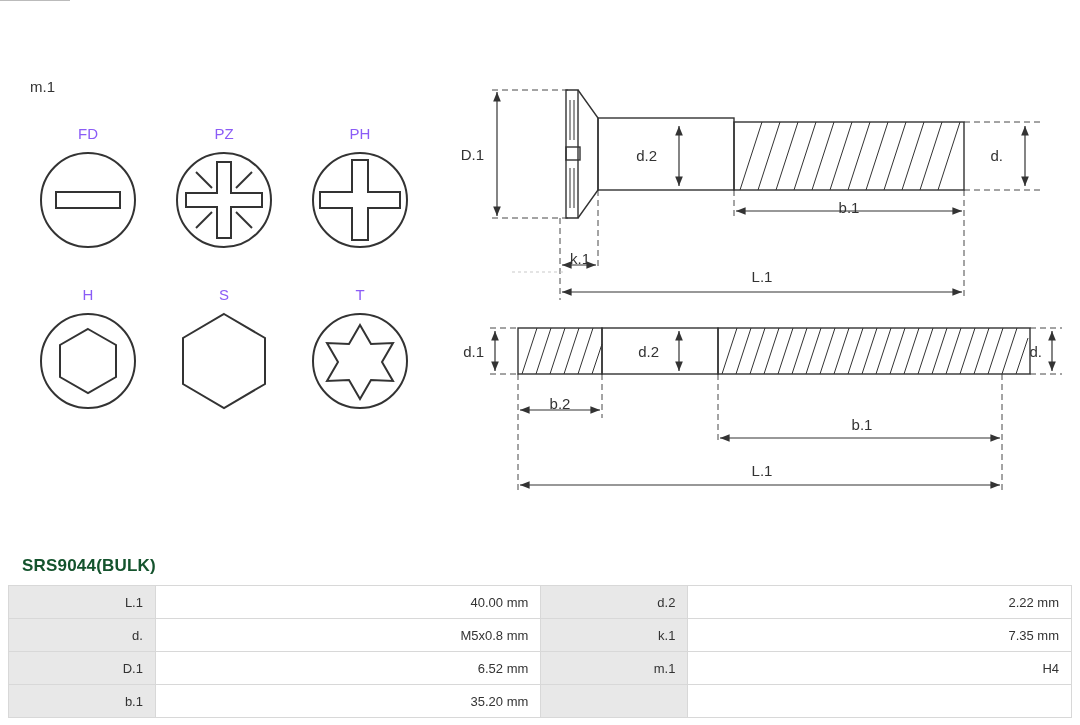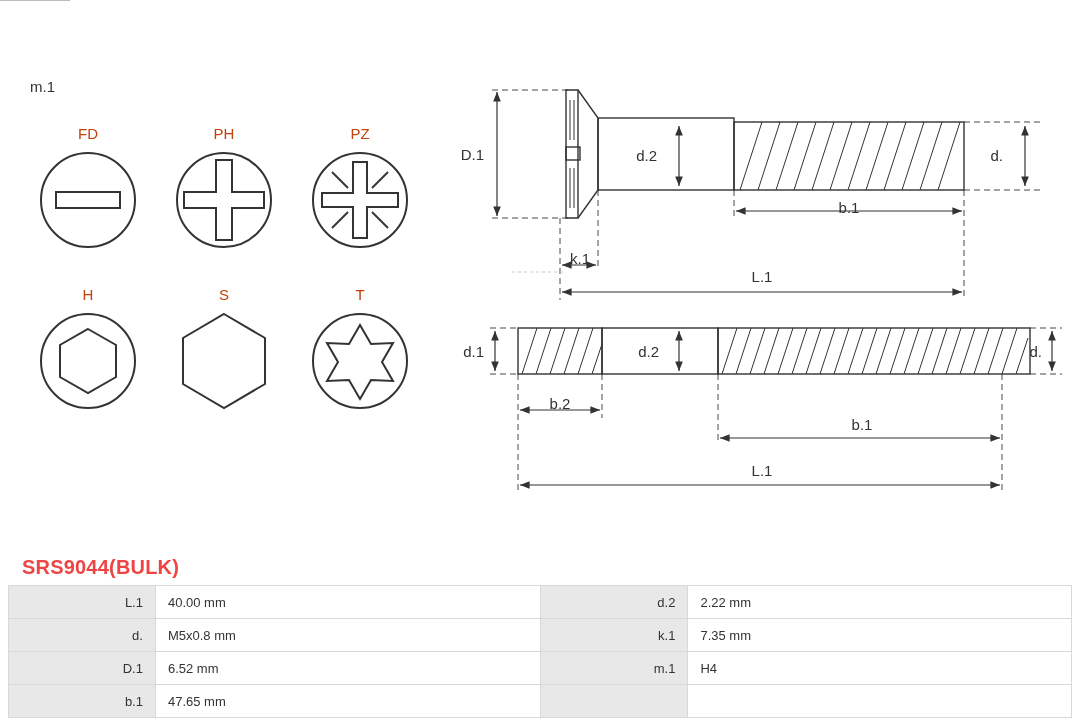--- a/index.html
+++ b/index.html
@@ -52,35 +52,35 @@
   }
   .head-row {
     display: flex;
   }
   .head-cell {
     width: 136px;
     text-align: center;
   }
   .head-label {
     font-size: 15px;
-    color: #c2410c;
+    color: #8b5cf6;
     margin-bottom: 8px;
     display: block;
   }
   .head-icon {
     display: inline-block;
   }
   
   .code {
     position: absolute;
     left: 22px;
     top: 556px;
-    font-size: 20px;
+    font-size: 17px;
     font-weight: bold;
-    color: #ef4444;
+    color: #14532d;
     letter-spacing: 0.2px;
   }
   table.specs {
     position: absolute;
     left: 8px;
     top: 585px;
     width: 1064px;
     border-collapse: collapse;
     font-size: 13px;
     color: #333333;
@@ -93,21 +93,21 @@
   }
   td.key {
     width: 134px;
     background: #e8e8e8;
     text-align: right;
     color: #333333;
   }
   td.val {
     width: 398px;
     background: #ffffff;
-    text-align: left;
+    text-align: right;
     color: #333333;
   }
   td.empty {
     background: #e8e8e8;
   }
   svg { display: block; }
   svg text {
     font-family: "Liberation Sans", sans-serif;
     fill: #333333;
   }
@@ -124,44 +124,44 @@
   <div class="heads">
 
     <div class="head-row">
 
       <div class="head-cell">
         <span class="head-label">FD</span>
         <span class="head-icon">
           <svg width="100" height="100" viewBox="0 0 100 100">
             <circle cx="50" cy="50" r="47" fill="none" stroke="#333" stroke-width="2"></circle>
             <rect x="18" y="42" width="64" height="16" fill="none" stroke="#333" stroke-width="2"></rect>
-          </svg>
-        </span>
-      </div>
-
-      <div class="head-cell">
-        <span class="head-label">PH</span>
-        <span class="head-icon">
-          <svg width="100" height="100" viewBox="0 0 100 100">
-            <circle cx="50" cy="50" r="47" fill="none" stroke="#333" stroke-width="2"></circle>
-            <polygon points="42,10 58,10 58,42 90,42 90,58 58,58 58,90 42,90 42,58 10,58 10,42 42,42" fill="none" stroke="#333" stroke-width="2"></polygon>
           </svg>
         </span>
       </div>
 
       <div class="head-cell">
         <span class="head-label">PZ</span>
         <span class="head-icon">
           <svg width="100" height="100" viewBox="0 0 100 100">
             <circle cx="50" cy="50" r="47" fill="none" stroke="#333" stroke-width="2"></circle>
             <polygon points="43,12 57,12 57,43 88,43 88,57 57,57 57,88 43,88 43,57 12,57 12,43 43,43" fill="none" stroke="#333" stroke-width="2"></polygon>
             <line x1="22" y1="22" x2="38" y2="38" stroke="#333" stroke-width="2"></line>
             <line x1="78" y1="22" x2="62" y2="38" stroke="#333" stroke-width="2"></line>
             <line x1="22" y1="78" x2="38" y2="62" stroke="#333" stroke-width="2"></line>
             <line x1="78" y1="78" x2="62" y2="62" stroke="#333" stroke-width="2"></line>
+          </svg>
+        </span>
+      </div>
+
+      <div class="head-cell">
+        <span class="head-label">PH</span>
+        <span class="head-icon">
+          <svg width="100" height="100" viewBox="0 0 100 100">
+            <circle cx="50" cy="50" r="47" fill="none" stroke="#333" stroke-width="2"></circle>
+            <polygon points="42,10 58,10 58,42 90,42 90,58 58,58 58,90 42,90 42,58 10,58 10,42 42,42" fill="none" stroke="#333" stroke-width="2"></polygon>
           </svg>
         </span>
       </div>
 
     </div>
 
     <div class="head-row" style="margin-top:32px;">
 
       <div class="head-cell">
         <span class="head-label">H</span>
@@ -353,20 +353,20 @@
         <td class="val">7.35 mm</td>
       </tr>
       <tr>
         <td class="key">D.1</td>
         <td class="val">6.52 mm</td>
         <td class="key">m.1</td>
         <td class="val">H4</td>
       </tr>
       <tr>
         <td class="key">b.1</td>
-        <td class="val">47.65 mm</td>
+        <td class="val">35.20 mm</td>
         <td class="key empty"></td>
         <td class="val"></td>
       </tr>
     </tbody>
   </table>
 
 </div>
 
 </body></html>

